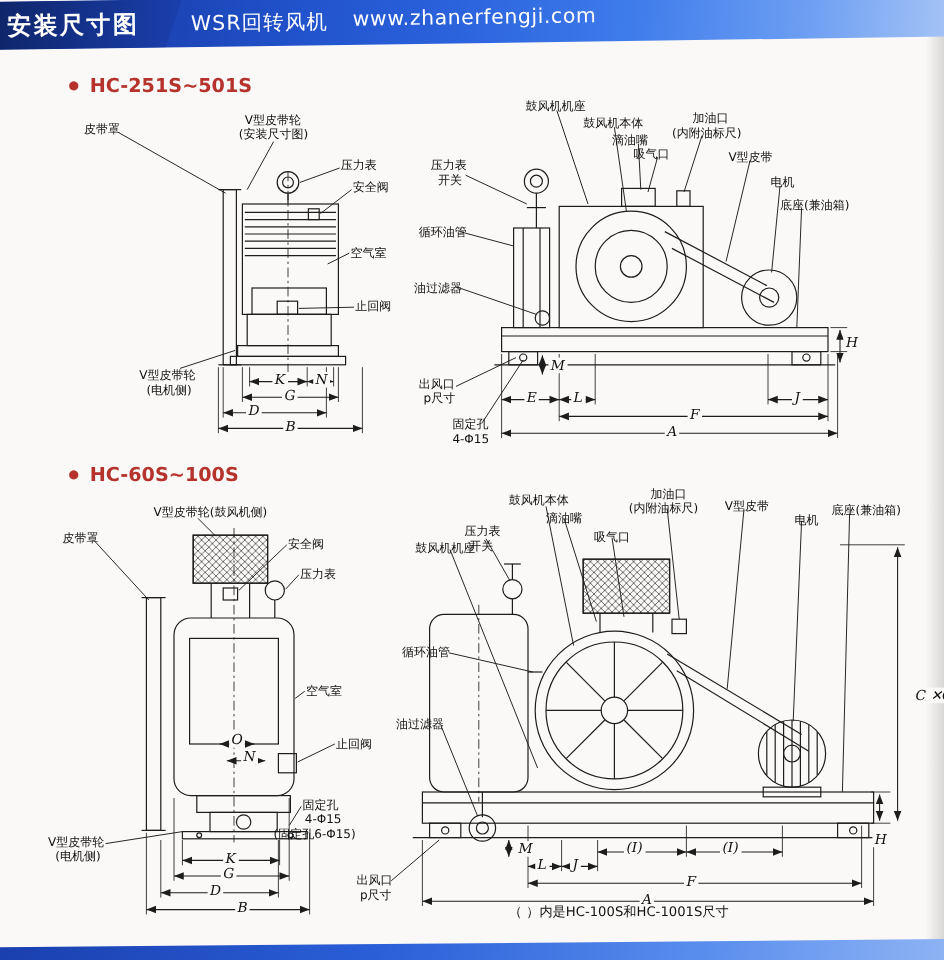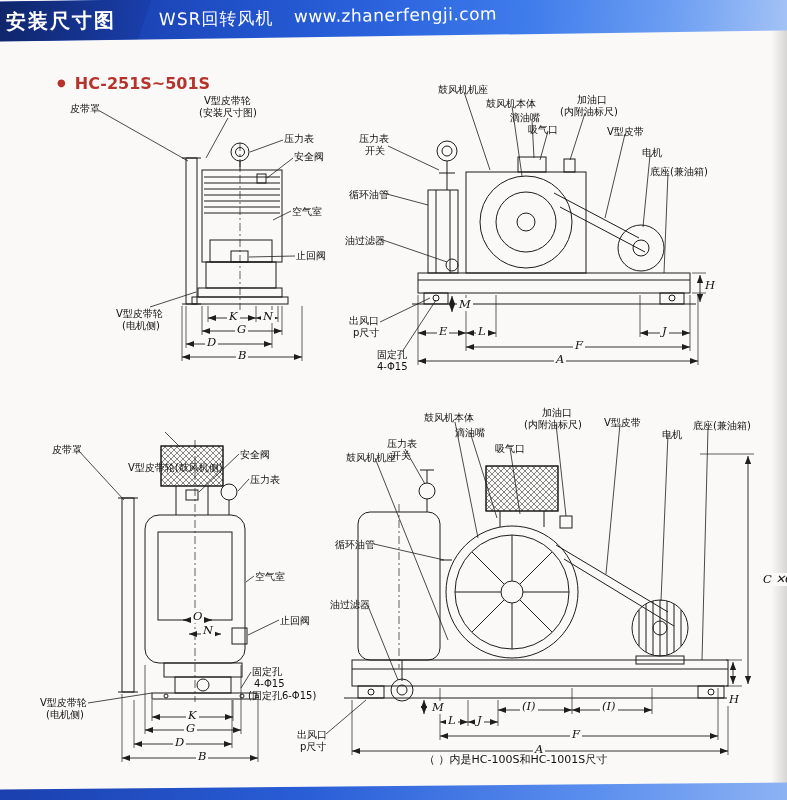--- a/index.html
+++ b/index.html
@@ -26,21 +26,21 @@
     clip-path:polygon(0 0,100% 0,91% 100%,0 100%);
   }
   .h-left  { position:absolute; left:12px; top:7px;  font-size:20px; font-weight:bold; letter-spacing:2px; }
   .h-brand { position:absolute; left:165px; top:9px; font-size:17px; letter-spacing:1px; }
   .h-url   { position:absolute; left:300px; top:9px; font-size:17px; letter-spacing:0.5px; }
   .bottom-strip {
     position:absolute; left:-5px; bottom:-5px; width:800px; height:19px; z-index:6;
     background:linear-gradient(95deg,#1a3fae 0%,#2a5fd8 40%,#5b8fee 75%,#8fb4f3 100%);
     transform:rotate(-0.5deg);
   }
-  .sec-title { position:absolute; z-index:3; color:var(--accent_red,#b5332c); font-weight:bold; font-size:16px; white-space:nowrap;margin-top:12px; }
+  .sec-title { position:absolute; z-index:3; color:var(--accent_red,#b5332c); font-weight:bold; font-size:16px; white-space:nowrap; }
   .sec-title .bullet { font-size:10px; vertical-align:3px; margin-right:9px; }
   #drawing { position:absolute; left:0; top:0; z-index:1; }
   #ann-layer { position:absolute; inset:0; z-index:2; }
   .ann { position:absolute; font-size:10px; line-height:1.15; color:#101010; white-space:nowrap; }
   .ann.dim {
     font-family:"DejaVu Serif","Liberation Serif",serif; font-style:italic;
     font-size:11.5px; background:var(--paper,#faf9f7); padding:0 2px;
   }
   .footnote { position:absolute; left:424px; top:752px; z-index:3; font-size:11px; font-weight:400; color:#111; white-space:nowrap; }
 </style>
@@ -51,20 +51,23 @@
 
   <div class="header">
     <div class="h-dark"></div>
     <span class="h-left">安装尺寸图</span>
     <span class="h-brand">WSR回转风机</span>
     <span class="h-url">www.zhanerfengji.com</span>
   </div>
 
   <div class="sec-title" style="left:57px;top:62px;">
     <span class="bullet">●</span><span>HC-251S~501S</span>
+  </div>
+  <div class="sec-title" style="left:57px;top:386px;">
+    <span class="bullet">●</span><span>HC-60S~100S</span>
   </div>
 
   <svg id="drawing" width="787" height="800" viewBox="0 0 787 800">
     <defs>
       <marker id="ah" viewBox="0 0 10 10" refX="9" refY="5" markerWidth="9" markerHeight="9" orient="auto-start-reverse" markerUnits="userSpaceOnUse">
         <path d="M0,1.5 L9,5 L0,8.5 Z" fill="#1d1d1d"></path>
       </marker>
       <pattern id="xh" width="6" height="6" patternUnits="userSpaceOnUse">
         <path d="M0,6 L6,0 M0,0 L6,6" stroke="#555" stroke-width="0.7" fill="none"></path>
       </pattern>
@@ -371,30 +374,30 @@
       <div class="ann" style="left: 377px; top: 349px;">固定孔</div>
       <div class="ann" style="left: 377px; top: 361px;">4-Φ15</div>
       <div class="ann dim" style="left: 457px; top: 298px;">M</div>
       <div class="ann dim" style="left: 437px; top: 325px;">E</div>
       <div class="ann dim" style="left: 476px; top: 325px;">L</div>
       <div class="ann dim" style="left: 660px; top: 325px;">J</div>
       <div class="ann dim" style="left: 573px; top: 339px;">F</div>
       <div class="ann dim" style="left: 554px; top: 353px;">A</div>
       <div class="ann dim" style="left: 703px; top: 279px;">H</div>
       <div class="ann" style="left: 52px; top: 444px;">皮带罩</div>
-      <div class="ann" style="left: 128px; top: 422px; margin-top: 40px;">V型皮带轮(鼓风机侧)</div>
+      <div class="ann" style="left: 128px; top: 422px;">V型皮带轮(鼓风机侧)</div>
       <div class="ann" style="left: 240px; top: 449px;">安全阀</div>
       <div class="ann" style="left: 250px; top: 474px;">压力表</div>
       <div class="ann" style="left: 255px; top: 571px;">空气室</div>
       <div class="ann" style="left: 280px; top: 615px;">止回阀</div>
       <div class="ann" style="left: 40px; top: 697px;">V型皮带轮</div>
       <div class="ann" style="left: 46px; top: 709px;">(电机侧)</div>
       <div class="ann" style="left: 252px; top: 666px;">固定孔</div>
       <div class="ann" style="left: 254px; top: 678px;">4-Φ15</div>
-      <div class="ann" style="left: 248px; top: 690px;">(固定孔6-Φ15)</div>
+      <div class="ann" style="left: 228px; top: 690px;">(固定孔6-Φ15)</div>
       <div class="ann dim" style="left: 191px; top: 610px;">O</div>
       <div class="ann dim" style="left: 201px; top: 624px;">N</div>
       <div class="ann dim" style="left: 186px; top: 709px;">K</div>
       <div class="ann dim" style="left: 184px; top: 722px;">G</div>
       <div class="ann dim" style="left: 173px; top: 736px;">D</div>
       <div class="ann dim" style="left: 196px; top: 750px;">B</div>
       <div class="ann" style="left: 424px; top: 412px;">鼓风机本体</div>
       <div class="ann" style="left: 346px; top: 452px;">鼓风机机座</div>
       <div class="ann" style="left: 387px; top: 438px;">压力表</div>
       <div class="ann" style="left: 391px; top: 450px;">开关</div>

